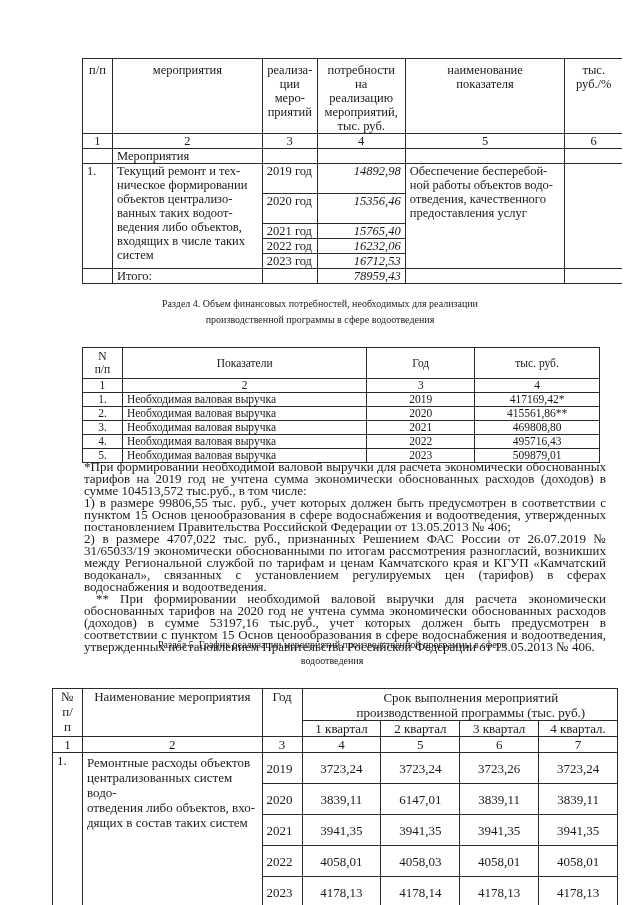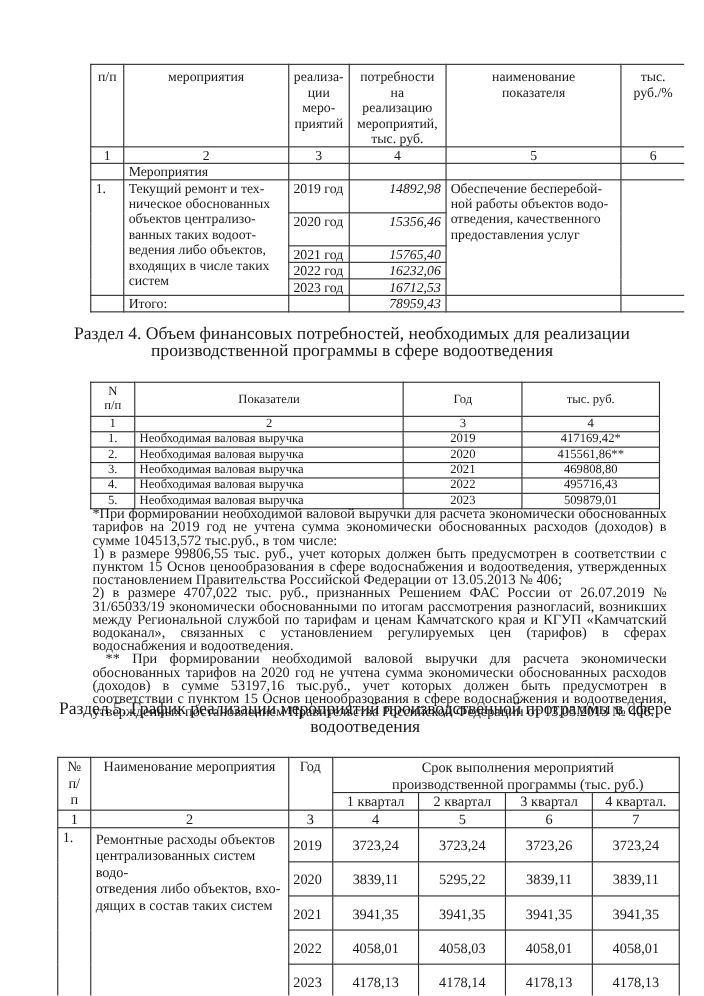--- a/index.html
+++ b/index.html
@@ -10,21 +10,21 @@
     .c { text-align: center; }
     .r { text-align: right; font-style: italic; }
 
     
     #t1 { left: 82px; top: 58px; width: 540px; font-size: 12.5px; }
     #t1 td { line-height: 14px; }
     #t1 .hdr td { height: 64px; padding-top: 4px; }
     #t1 .num td { height: 14px; }
 
     .section-title { position: absolute; left: 0; width: 640px; text-align: center;
-                     font-size: 16px; line-height: 16px; }
+                     font-size: 10px; line-height: 16px; }
 
     
     #t2 { left: 82px; top: 347px; width: 518px; font-size: 11.5px; }
     #t2 td { line-height: 13px; height: 13px; padding: 0 4px; }
     #t2 .hdr td { height: 30px; vertical-align: middle; }
 
     .footnote { position: absolute; left: 96px; width: 510px; font-size: 13px;
                 line-height: 12px; text-align: justify; }
 
     
@@ -81,21 +81,21 @@
     <td>Мероприятия</td>
     <td></td>
     <td></td>
     <td></td>
     <td style="border-right:none"></td>
   </tr>
   <tr style="height:30px">
     <td rowspan="5">1.</td>
     <td rowspan="5">
       <div>Текущий ремонт и тех-</div>
-          <div>ническое обоснованных</div>
+          <div>ническое формировании</div>
           <div>объектов централизо-</div>
           <div>ванных таких водоот-</div>
           <div>ведения либо объектов,</div>
           <div>входящих в числе таких</div>
           <div>систем</div>
     </td>
     <td>2019 год</td>
     <td class="r">14892,98</td>
     <td rowspan="5">
       <div>Обеспечение бесперебой-</div>
@@ -254,21 +254,21 @@
     </td>
     <td>2019</td>
     <td class="c">3723,24</td>
     <td class="c">3723,24</td>
     <td class="c">3723,26</td>
     <td class="c">3723,24</td>
   </tr>
   <tr class="yr">
     <td>2020</td>
     <td class="c">3839,11</td>
-    <td class="c">5295,22</td>
+    <td class="c">6147,01</td>
     <td class="c">3839,11</td>
     <td class="c">3839,11</td>
   </tr>
   <tr class="yr">
     <td>2021</td>
     <td class="c">3941,35</td>
     <td class="c">3941,35</td>
     <td class="c">3941,35</td>
     <td class="c">3941,35</td>
   </tr>

